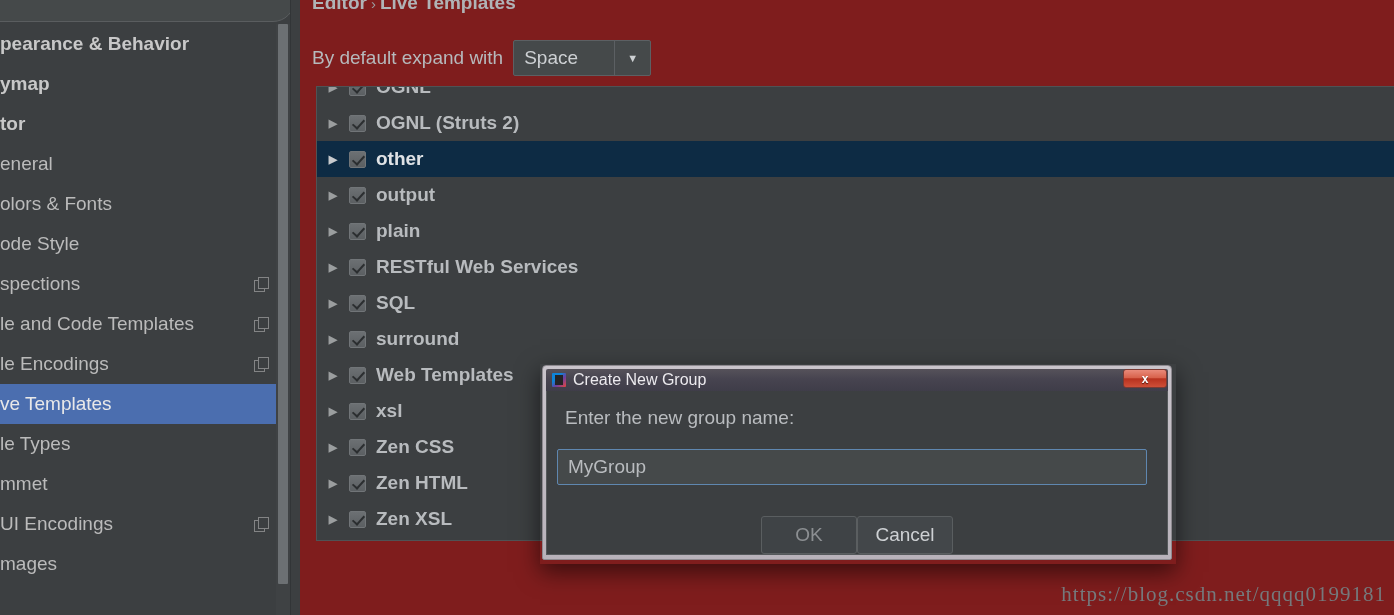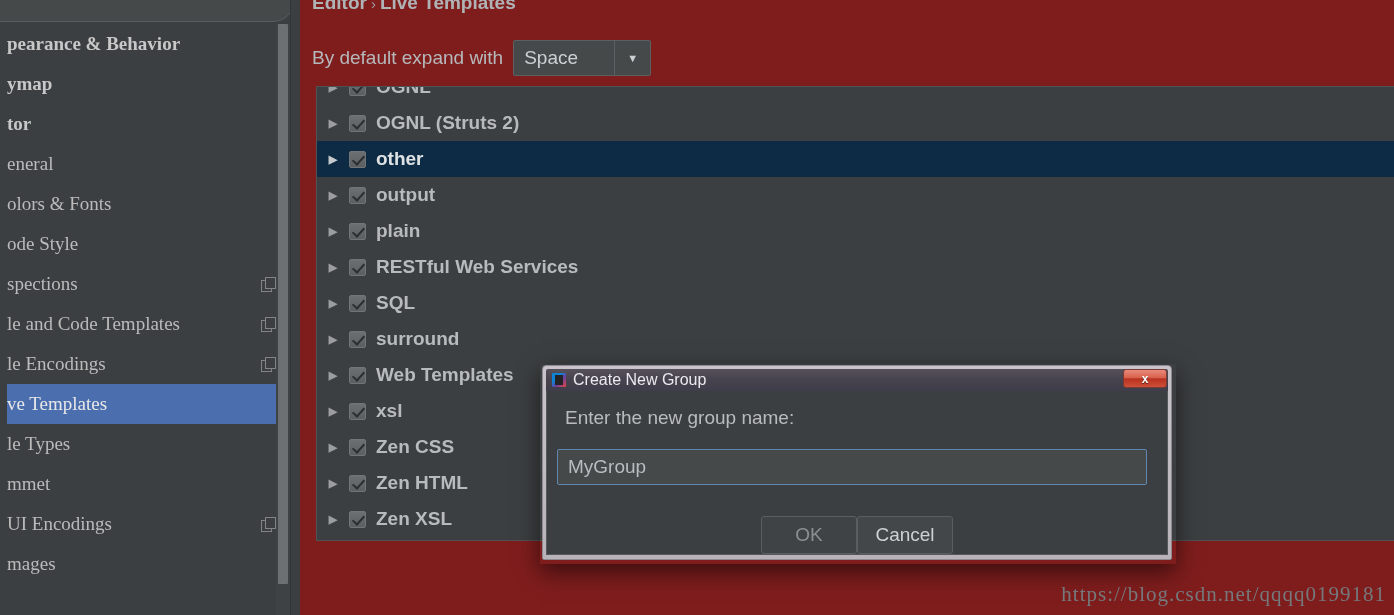--- a/index.html
+++ b/index.html
@@ -43,24 +43,23 @@
     background: transparent;
     border: none; outline: none;
     color: #bbbbbb;
     font-family: "Liberation Sans", sans-serif;
     font-size: 14px;
     padding: 0 18px;
   }
 
   #sidebar-list {
     position: absolute;
-    left: 7px; top: 24px;
+    left: 0; top: 24px;
     width: 290px;
     height: 591px;
-    font-family: Liberation Serif, serif;
   }
 
   .side-item {
     position: relative;
     height: 40px;
     display: flex;
     align-items: center;
     padding-left: 0px;
     color: #bbbbbb;
     font-size: 19px;

